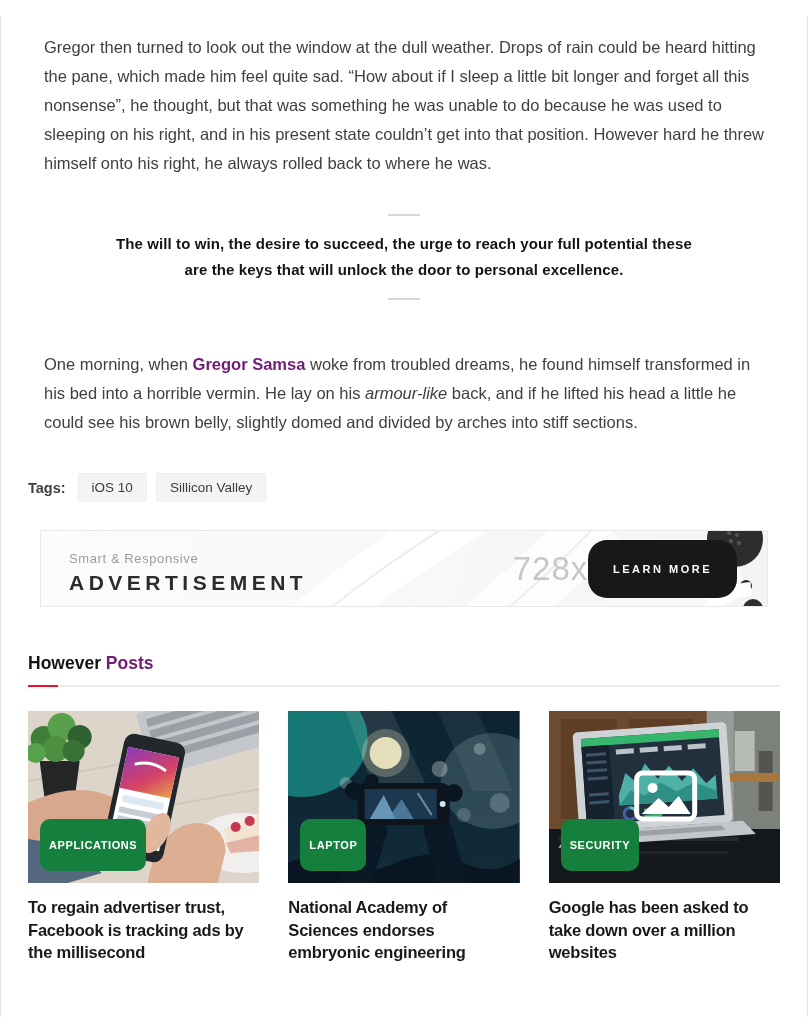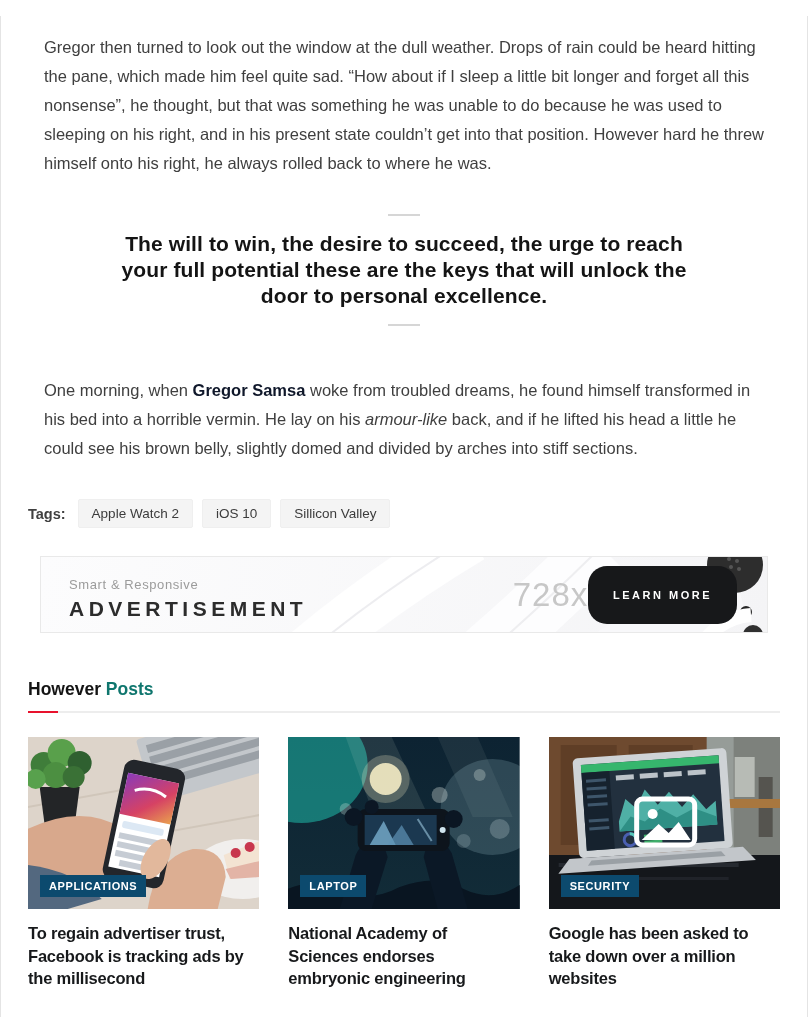--- a/index.html
+++ b/index.html
@@ -6,26 +6,26 @@
   html,body { margin:0; padding:0; background:#ffffff; }
   body { font-family:"Liberation Sans", sans-serif; }
   .page {
     width:808px; min-height:1016px; margin:0 auto; background:#fff;
     border-left:1px solid #e4e4e4; border-right:1px solid #e4e4e4; border-bottom:1px solid #e0e0e0;
     padding:0 27px 10px;
   }
   .body-text { font-size:16.5px; line-height:29px; color:#3f3f3f; margin:16px; }
   .para1 { padding-top:17px; }
   .para2 { margin-top:50px; }
-  .para2 .bold { font-weight:700; color:#0f172a; }
+  .para2 .bold { font-weight:700; color:#701a75; }
   .para2 .italic { font-style:italic; }
 
   .quote-wrap { margin-top:36px; text-align:center; }
   .q-line { width:32px; height:2px; background:#d6d6d6; margin:0 auto; }
-  .quote-text { max-width:600px; margin:15px auto; font-size:21px; line-height:26px;
+  .quote-text { max-width:600px; margin:15px auto; font-size:15px; line-height:26px;
     font-weight:700; color:#141414; letter-spacing:.1px; }
 
   .tags-row { margin-top:36px; display:flex; align-items:center; }
   .tags-label { font-weight:700; font-size:14.5px; color:#404040; margin-right:12px; white-space:nowrap; }
   .tags-list { display:flex; gap:9px; flex-wrap:wrap; }
   .tag { background:#f4f4f4; border:1px solid #efefef; color:#3c3c3c; font-size:13.5px;
     padding:6px 13px; border-radius:2px; text-decoration:none; cursor:pointer; white-space:nowrap; }
 
   .ad { width:728px; height:77px; border:1px solid #e9e9e9; margin:28px auto 0; position:relative;
     overflow:hidden; background:linear-gradient(100deg,#fcfcfd 0%,#f4f4f6 100%); cursor:pointer; }
@@ -33,29 +33,29 @@
   .ad-kicker { position:absolute; left:28px; top:20px; font-size:13px; color:#9b9b9b; letter-spacing:.6px; }
   .ad-title { position:absolute; left:28px; top:40px; font-size:21px; font-weight:700;
     letter-spacing:4.5px; color:#2c2c2c; }
   .ad-size { position:absolute; right:140px; top:50%; transform:translateY(-50%);
     font-size:33px; color:#c7c7c7; letter-spacing:1px; }
   .ad-cta { position:absolute; right:30px; top:50%; transform:translateY(-50%);
     background:#17181a; color:#fff; font-size:11px; font-weight:700; letter-spacing:2.5px;
     padding:23px 25px; border-radius:19px; border:none; cursor:pointer; font-family:"Liberation Sans",sans-serif; }
 
   .related-head { margin-top:46px; font-size:17.5px; font-weight:700; color:#141414; }
-  .related-head .red { color:#0f766e; }
+  .related-head .red { color:#701a75; }
   .related-divider { margin-top:11px; height:2px; background:#ededed; position:relative; }
   .related-divider .red-seg { position:absolute; left:0; top:0; width:30px; height:2px; background:#e8122d; }
 
   .cards { margin-top:24px; display:grid; grid-template-columns:repeat(3,1fr); gap:29px; }
   .thumb { position:relative; height:172px; overflow:hidden; display:block; cursor:pointer; }
   .thumb svg { display:block; width:100%; height:100%; }
-  .badge { position:absolute; left:12px; bottom:12px; background:#0c4a6e; color:#fff;
-    font-size:11px; font-weight:700; letter-spacing:.6px; padding:5px 9px; cursor:pointer; }
+  .badge { position:absolute; left:12px; bottom:12px; background:#15803d; color:#fff;
+    font-size:11px; font-weight:700; letter-spacing:.6px; padding:20px 9px; cursor:pointer;border-radius:10px; }
   .card-title { margin:13px 0 0; font-size:16.5px; line-height:22.5px; font-weight:700;
     color:#17191b; letter-spacing:-.2px; cursor:pointer; }
 </style>
 </head>
 <body>
 
 <div class="page">
 
   <p class="body-text para1">Gregor then turned to look out the window at the dull weather. Drops of rain could be heard hitting the pane, which made him feel quite sad. “How about if I sleep a little bit longer and forget all this nonsense”, he thought, but that was something he was unable to do because he was used to sleeping on his right, and in his present state couldn’t get into that position. However hard he threw himself onto his right, he always rolled back to where he was.</p>
 
@@ -66,21 +66,20 @@
   </div>
 
   <p class="body-text para2">
     
   <span class="normal">One morning, when </span><span class="bold">Gregor Samsa</span><span class="normal"> woke from troubled dreams, he found himself transformed in his bed into a horrible vermin. He lay on his </span><span class="italic">armour-like</span><span class="normal"> back, and if he lifted his head a little he could see his brown belly, slightly domed and divided by arches into stiff sections.</span></p>
 
   <div class="tags-row">
     <span class="tags-label">Tags:</span>
     <span class="tags-list">
 
-    <a class="tag">Apple Watch 2</a>
         <a class="tag">iOS 10</a>
         <a class="tag">Sillicon Valley</a>
       </span>
   </div>
 
   <div class="ad">
     <svg class="ad-bg" width="726" height="88" viewBox="0 0 726 88">
       <path d="M250 110 Q330 40 430 -20" stroke="#ffffff" stroke-width="52" fill="none" opacity="0.9"></path>
       <path d="M250 110 Q330 40 430 -20" stroke="#e9e9ec" stroke-width="2" fill="none" opacity="0.8"></path>
       <path d="M430 110 Q500 50 560 -10" stroke="#fdfdfe" stroke-width="60" fill="none"></path>

